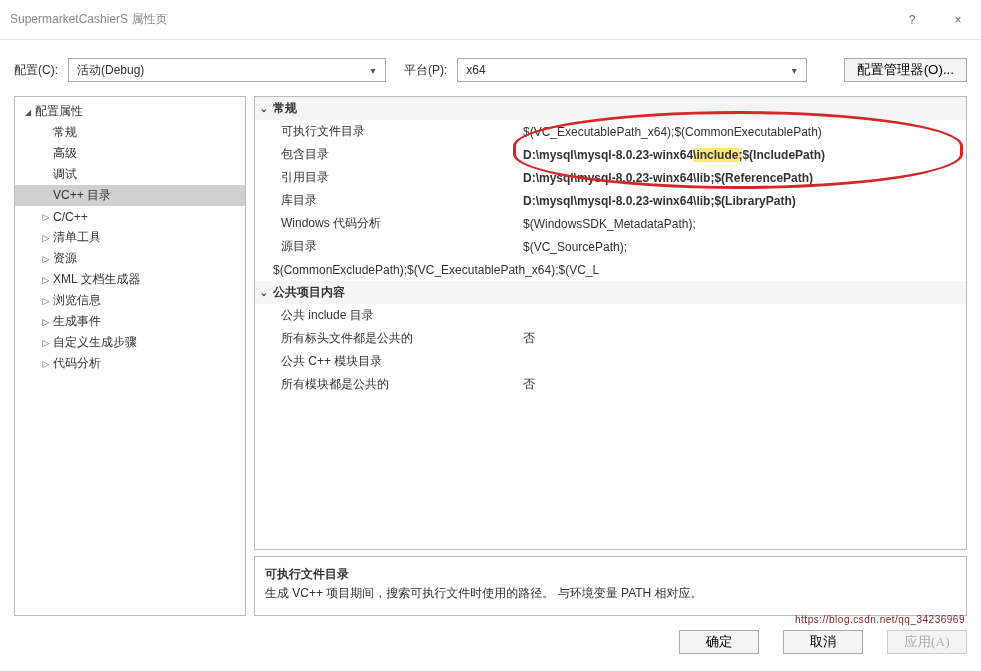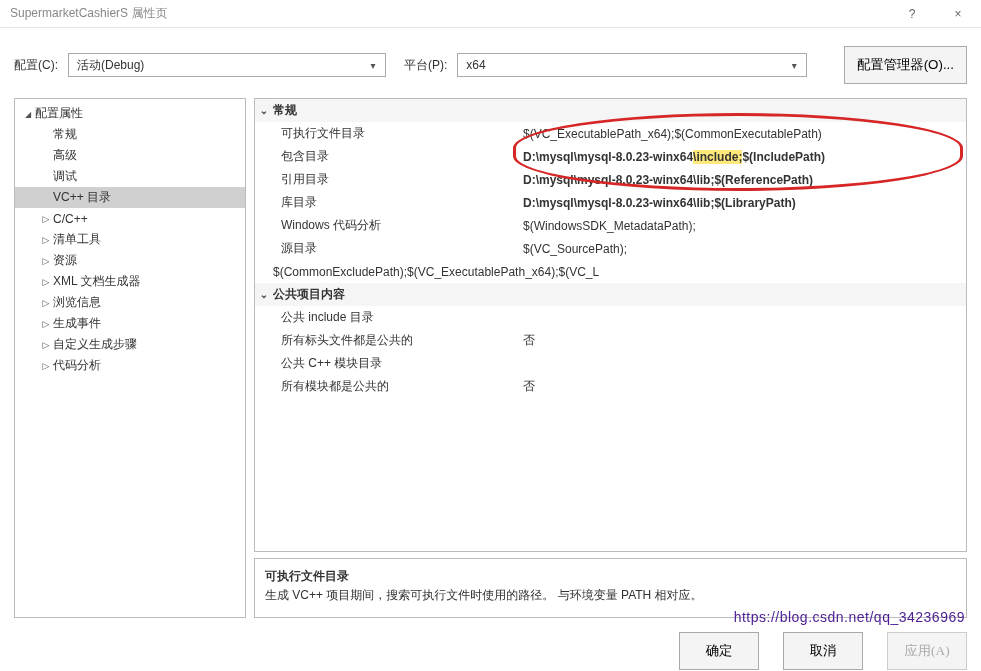--- a/index.html
+++ b/index.html
@@ -7,21 +7,21 @@
   font-family: "Microsoft YaHei", "Segoe UI", sans-serif;
   font-size: 12px;
   background: #fff;
   color: #333;
   width: 981px;
   height: 671px;
   overflow: hidden;
   position: relative;
 }
 .titlebar {
-  height: 28px;
+  height: 40px;
   display: flex;
   align-items: center;
   padding: 0 0 0 10px;
   border-bottom: 1px solid #e5e5e5;
   color: #888;
 }
 .titlebar .title { flex: 1; }
 .titlebar .winbtn {
   width: 46px; height: 32px;
   display: flex; align-items: center; justify-content: center;
@@ -41,21 +41,21 @@
   height: 24px;
   background: #fff;
   padding: 0 4px 0 8px;
 }
 .combo .combo-text { flex: 1; white-space: nowrap; overflow: hidden; }
 .combo .caret {
   width: 16px; text-align: center; color: #555; font-size: 10px;
 }
 .btn {
   border: 1px solid #aaa;
-  height: 38px;
+  height: 24px;
   padding: 0 12px;
   background: #f4f4f4;
   display: inline-flex;
   align-items: center;
   justify-content: center;
   white-space: nowrap;
 }
 .btn.disabled { color: #aaa; border-color: #ccc; font-family: Liberation Serif, serif; }
 .mainarea {
   display: flex;
@@ -141,22 +141,22 @@
   position: absolute;
   border: 3px solid #d62626;
   border-radius: 50% / 45%;
   pointer-events: none;
 }
 .hl-yellow { background: #ffe97a; }
 .watermark {
   position: absolute;
   right: 16px;
   bottom: 46px;
-  color: #4c1d95;
-  font-size: 14px;
+  color: #7f1d1d;
+  font-size: 10px;
   letter-spacing: 0.5px;
   pointer-events: none;
 }
 </style>
 </head>
 <body>
 
 <div class="titlebar">
   <span class="title">SupermarketCashierS 属性页</span>
   <div class="winbtn">?</div>

